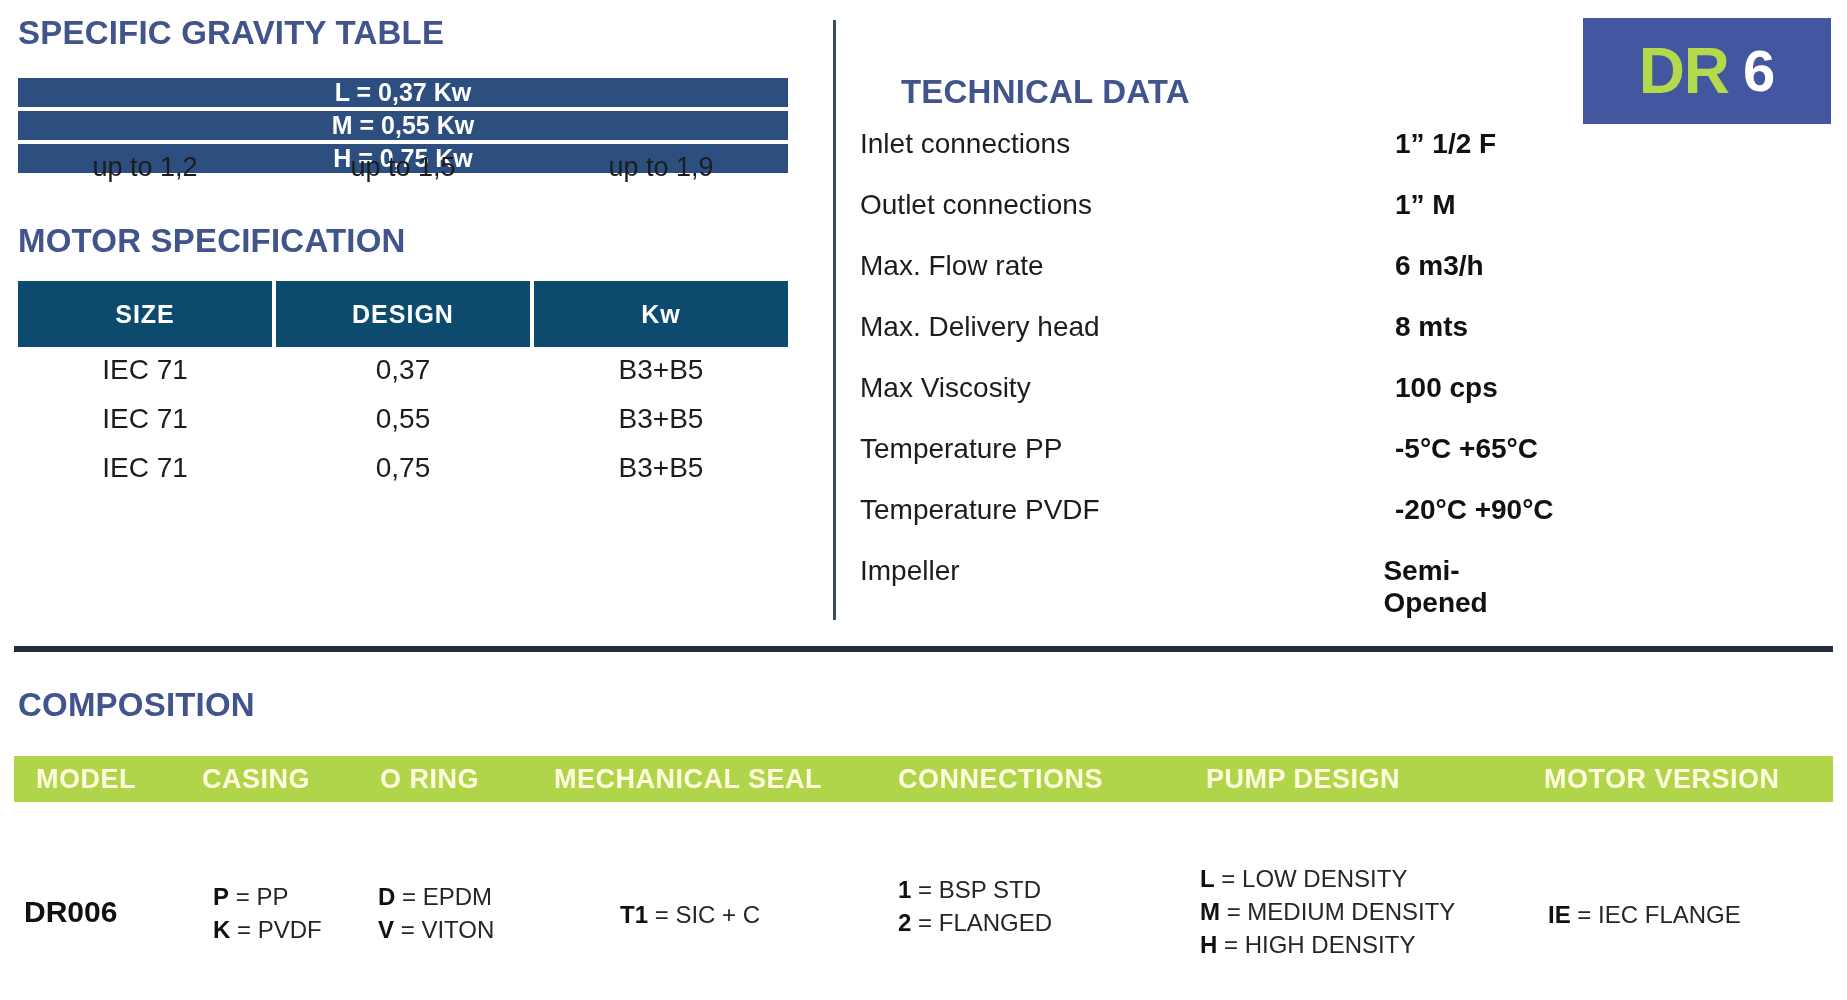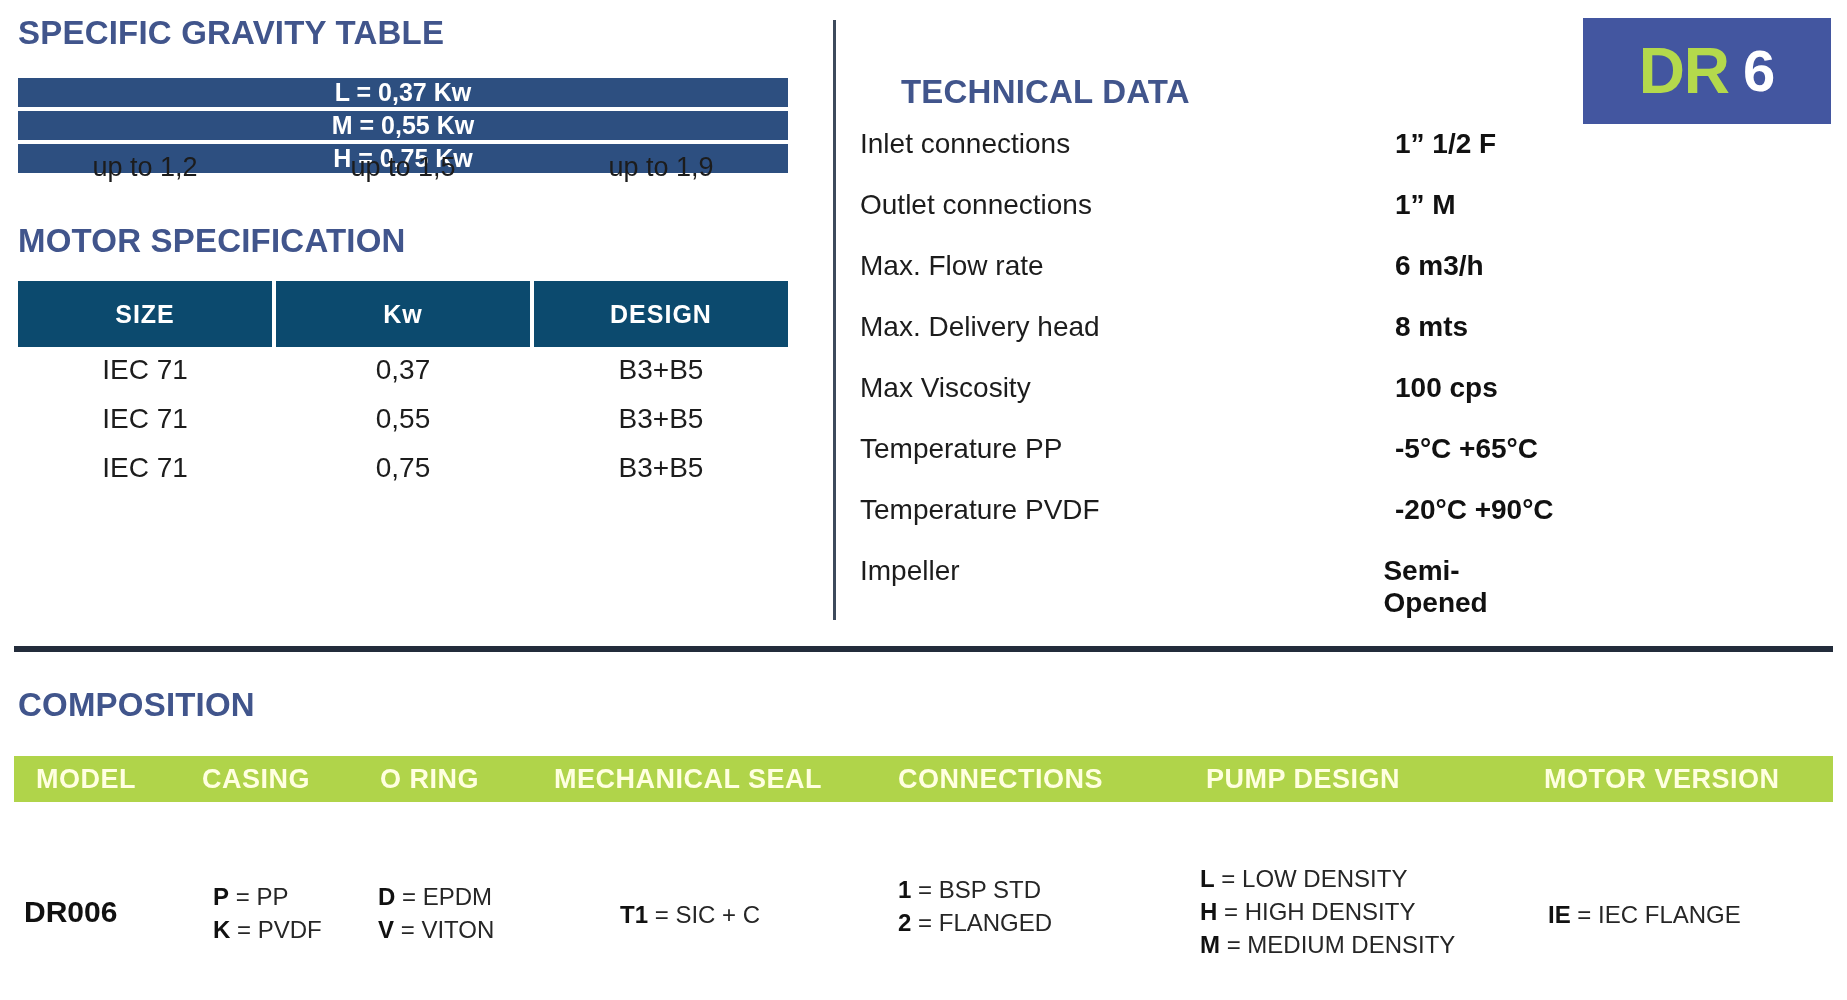--- a/index.html
+++ b/index.html
@@ -246,22 +246,22 @@
 <div class="abs" id="sg-subs">
   <div class="sg-sub">up to 1,2</div>
   <div class="sg-sub">up to 1,5</div>
   <div class="sg-sub">up to 1,9</div>
 </div>
 
 <div class="abs section-title" id="motor-title">MOTOR SPECIFICATION</div>
 
 <div class="abs" id="motor-head">
   <div class="mh-cell">SIZE</div>
+  <div class="mh-cell">DESIGN</div>
   <div class="mh-cell">Kw</div>
-  <div class="mh-cell">DESIGN</div>
 </div>
 
 <div class="abs" id="motor-rows">
   <div class="mrow">
     <div class="cell">IEC 71</div>
     <div class="cell">0,37</div>
     <div class="cell">B3+B5</div>
   </div>
   <div class="mrow">
     <div class="cell">IEC 71</div>
@@ -361,24 +361,24 @@
   <div>
     <b>2</b><span> = </span><span>FLANGED</span>
   </div>
 </div>
 
 <div class="legend" id="lg-design">
   <div>
     <b>L</b><span> = </span><span>LOW DENSITY</span>
   </div>
   <div>
+    <b>M</b><span> = </span><span>MEDIUM DENSITY</span>
+  </div>
+  <div>
     <b>H</b><span> = </span><span>HIGH DENSITY</span>
   </div>
-  <div>
-    <b>M</b><span> = </span><span>MEDIUM DENSITY</span>
-  </div>
 </div>
 
 <div class="legend" id="lg-motor">
   <div>
     <b>IE</b><span> = </span><span>IEC FLANGE</span>
   </div>
 </div>
 
 </body></html>

